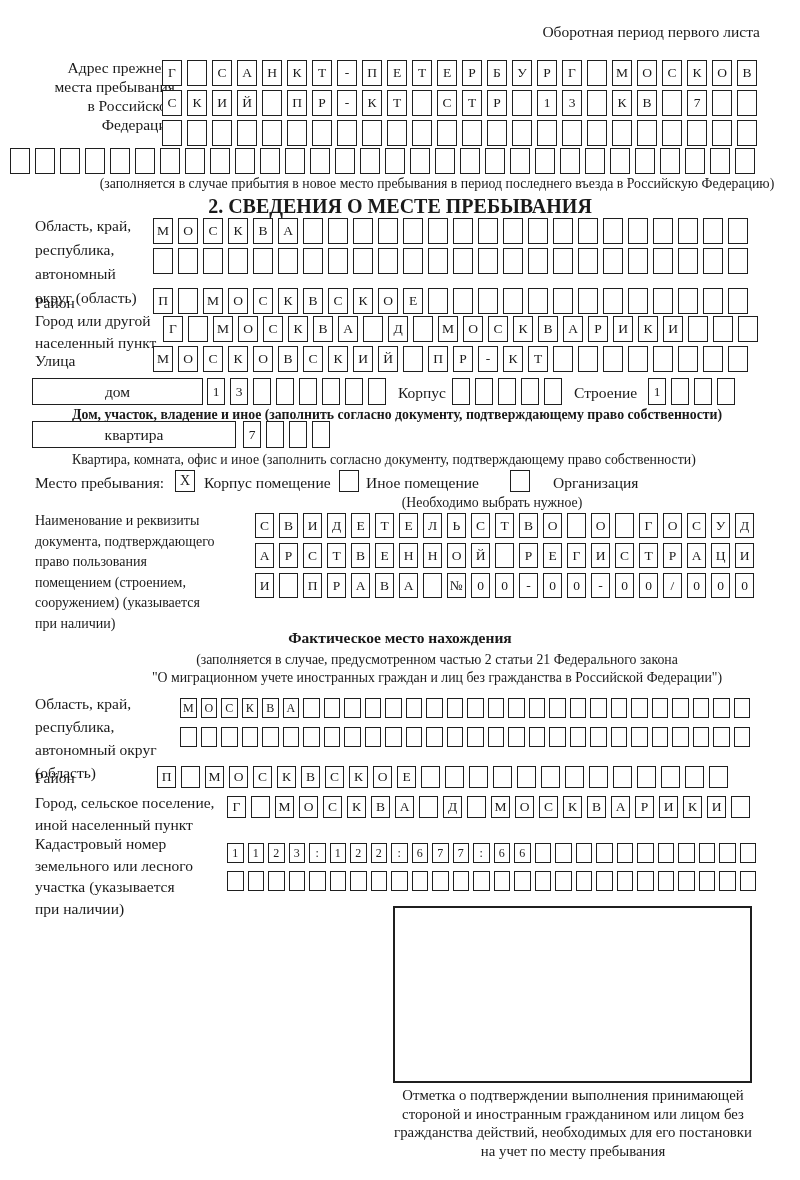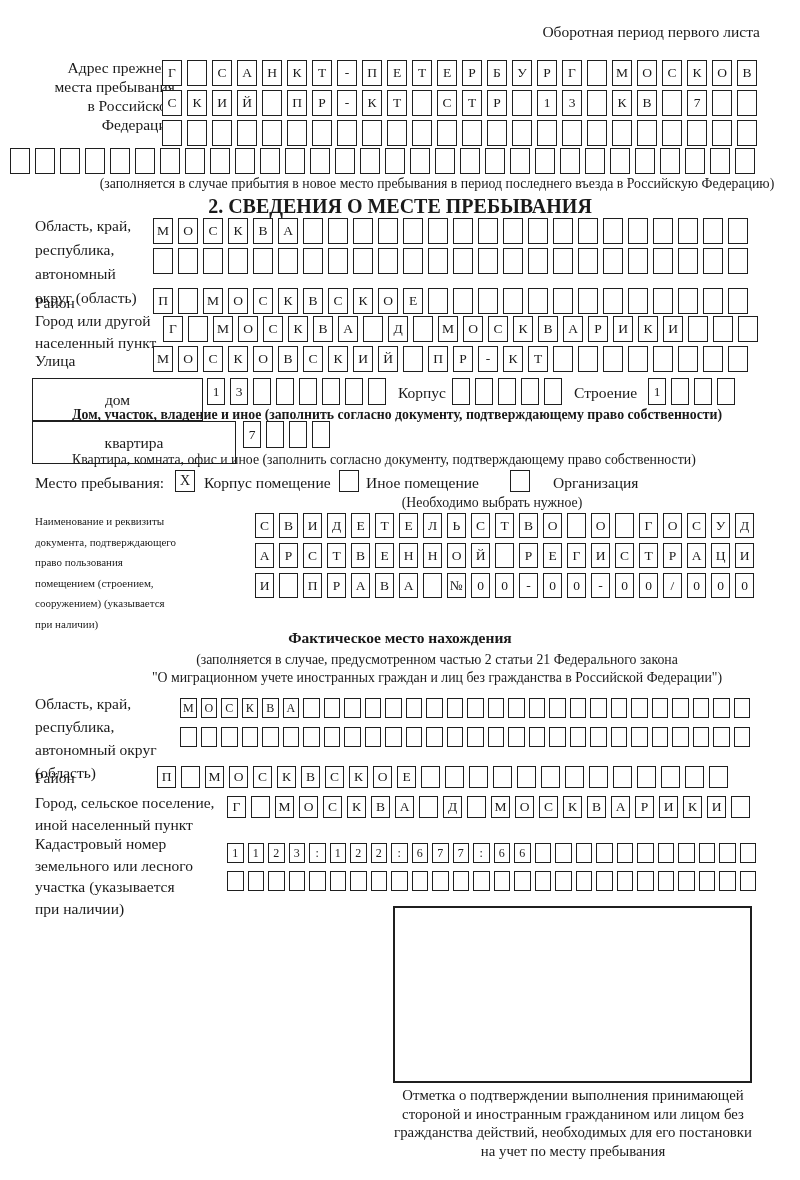--- a/index.html
+++ b/index.html
@@ -10,21 +10,21 @@
   .ttl{font-size:20px;font-weight:bold;}
   .ctr{left:0;width:800px;text-align:center;}
   .grid{display:flex;gap:5px;}
   .cell{box-sizing:border-box;width:var(--cw,20px);height:var(--ch,26px);border:1.6px solid #1f1f1f;
         display:flex;align-items:center;justify-content:center;
         font-size:var(--cf,13.5px);font-family:"Liberation Serif",serif;background:#fff;}
   .g-doc{--cw:19px;--ch:25px;}
   .g-sm{gap:4px;--cw:16.5px;--ch:20px;--cf:12px;}
   .g-md{--ch:22px;--cw:19px;}
   .g-dom{gap:5px;--cw:18px;--ch:27px;}
-  .wbox{box-sizing:border-box;border:1.6px solid #1f1f1f;height:43px;display:flex;align-items:center;justify-content:center;font-size:15.5px;background:#fff;}
+  .wbox{box-sizing:border-box;border:1.6px solid #1f1f1f;height:27px;display:flex;align-items:center;justify-content:center;font-size:15.5px;background:#fff;}
   .chk{box-sizing:border-box;width:20px;height:22px;border:1.6px solid #1f1f1f;display:flex;align-items:center;justify-content:center;font-size:14px;}
   .stamp{box-sizing:border-box;border:2px solid #1f1f1f;background:#fff;}
 </style>
 </head>
 <body>
 
 <div class="abs lbl" style="top:20px;right:40px;">Оборотная период первого листа</div>
 
 <div class="abs lbl" style="left:35px;top:58px;line-height:19px;width:140px;text-align:right;">Адрес прежнего
 места пребывания
@@ -325,21 +325,21 @@
 
 <div class="abs lbl" style="left:35px;top:471px;">Место пребывания:</div>
 <div class="abs chk" style="left:175px;top:470px;">X</div>
 <div class="abs lbl" style="left:204px;top:471px;">Корпус помещение</div>
 <div class="abs chk" style="left:339px;top:470px;"></div>
 <div class="abs lbl" style="left:366px;top:471px;">Иное помещение</div>
 <div class="abs chk" style="left:510px;top:470px;"></div>
 <div class="abs lbl" style="left:553px;top:471px;">Организация</div>
 <div class="abs note" style="left:255px;top:495px;width:400px;text-align:center;">(Необходимо выбрать нужное)</div>
 
-<div class="abs lbl" style="left:35px;top:511px;line-height:20.6px;font-size:11px;">Наименование и реквизиты
+<div class="abs lbl" style="left:35px;top:511px;line-height:20.6px;font-size:14px;">Наименование и реквизиты
 документа, подтверждающего
 право пользования
 помещением (строением,
 сооружением) (указывается
 при наличии)</div>
 <div class="abs grid g-doc" style="left:255px;top:513px;">
     <div class="cell">С</div>
     <div class="cell">В</div>
     <div class="cell">И</div>
     <div class="cell">Д</div>

